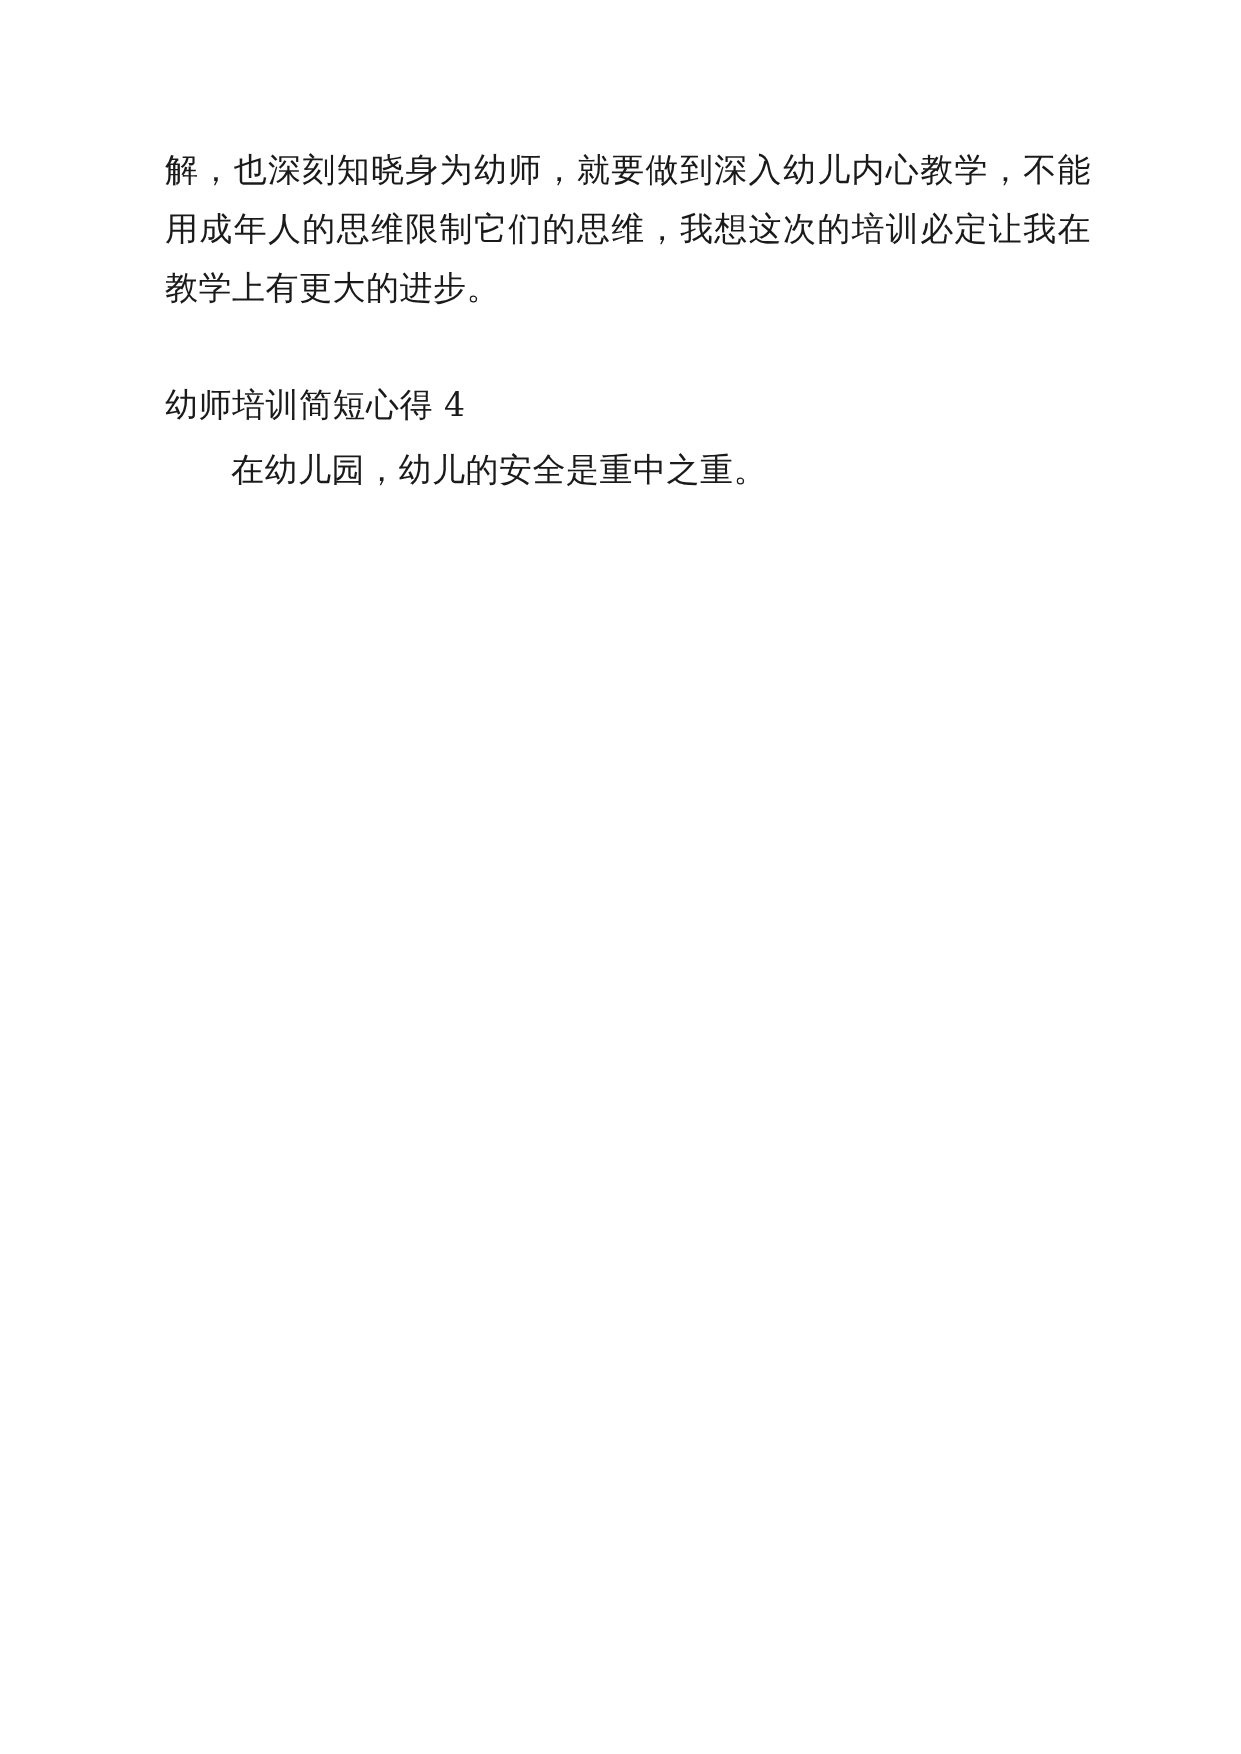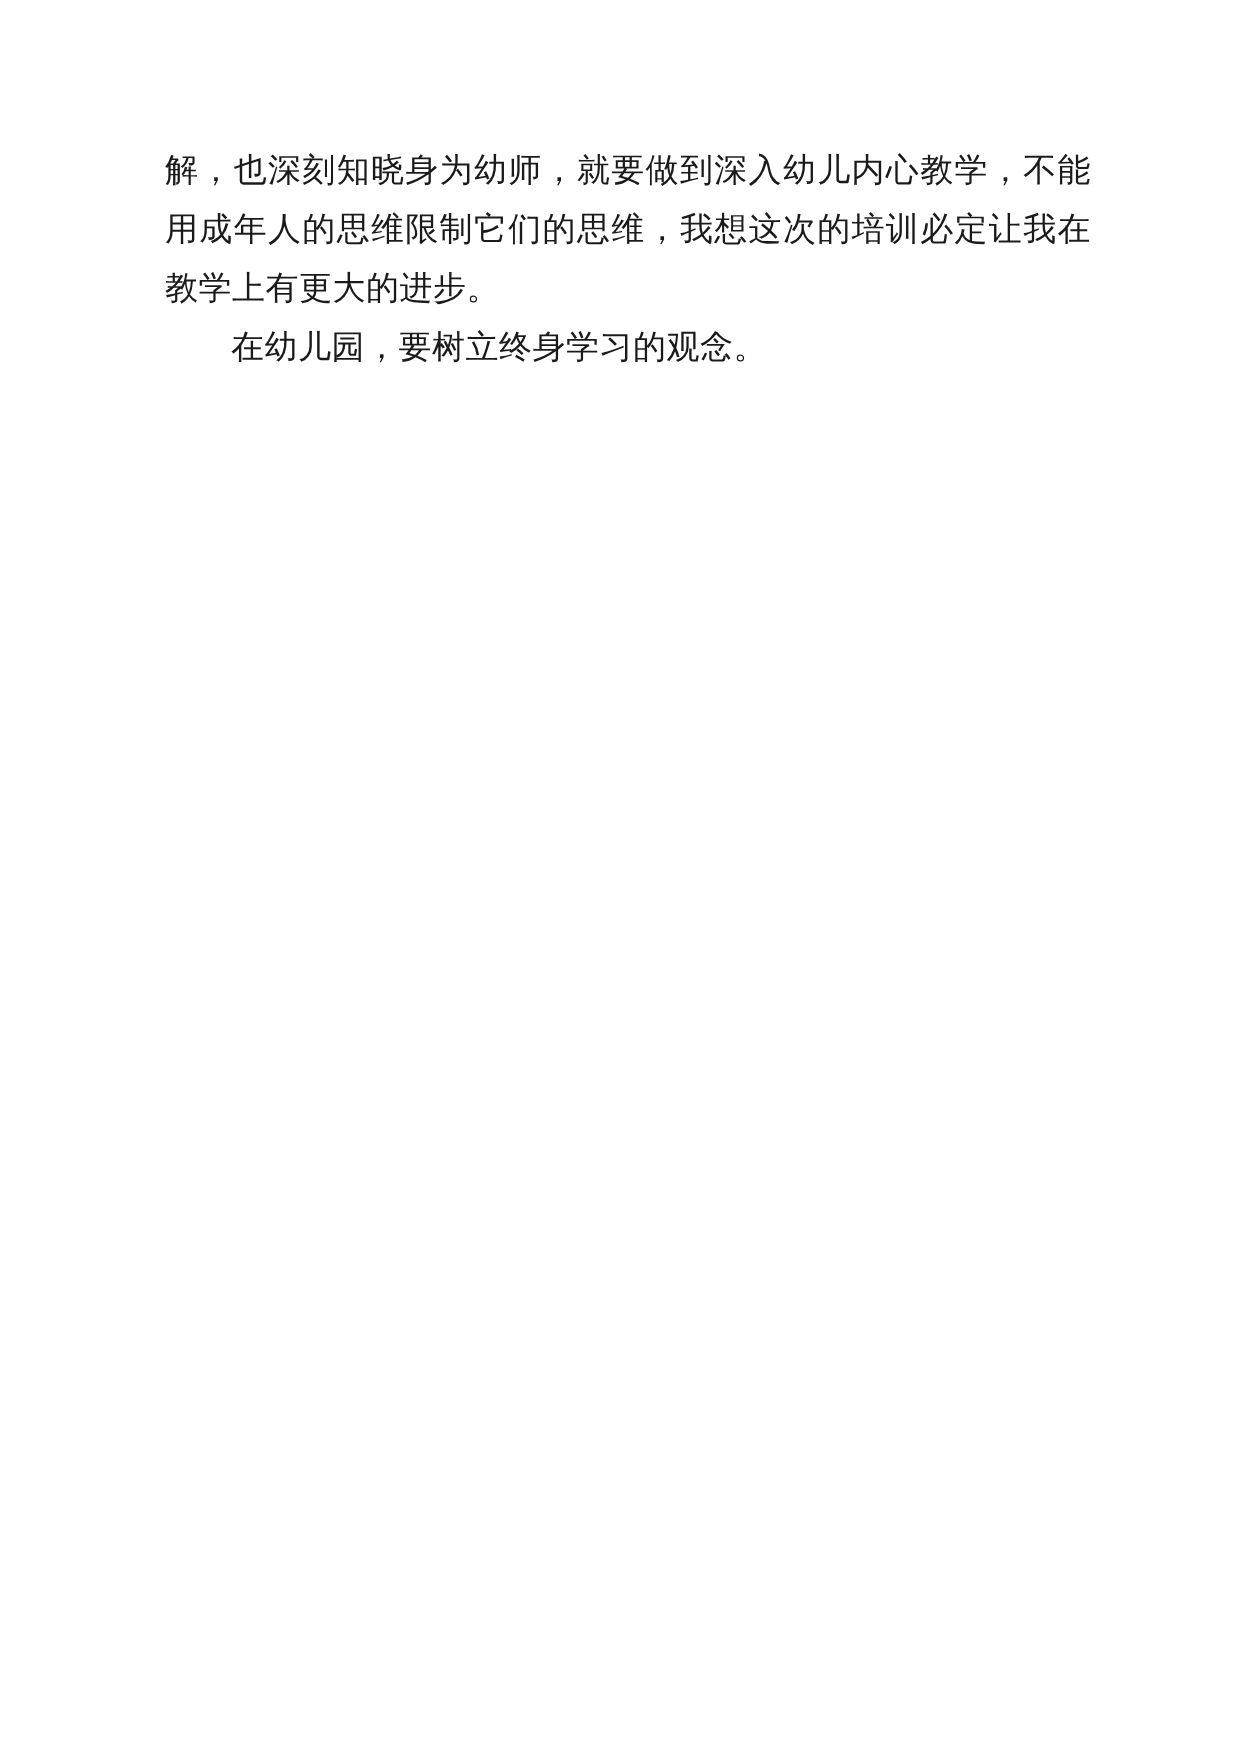--- a/index.html
+++ b/index.html
@@ -44,20 +44,21 @@
   }
 </style>
 </head>
 <body>
 
 <div class="page">
   <div class="doc-body">
 
     <p class="para-noindent">解，也深刻知晓身为幼师，就要做到深入幼儿内心教学，不能用成年人的思维限制它们的思维，我想这次的培训必定让我在教学上有更大的进步。</p>
 
+    <p class="heading">幼师培训简短心得 4</p>
 
 
 
-    <p class="para">在幼儿园，要树立终身学习的观念。</p>
+    <p class="para">在幼儿园，幼儿的安全是重中之重。</p>
 
 
   </div>
 </div>
 
 </body></html>

